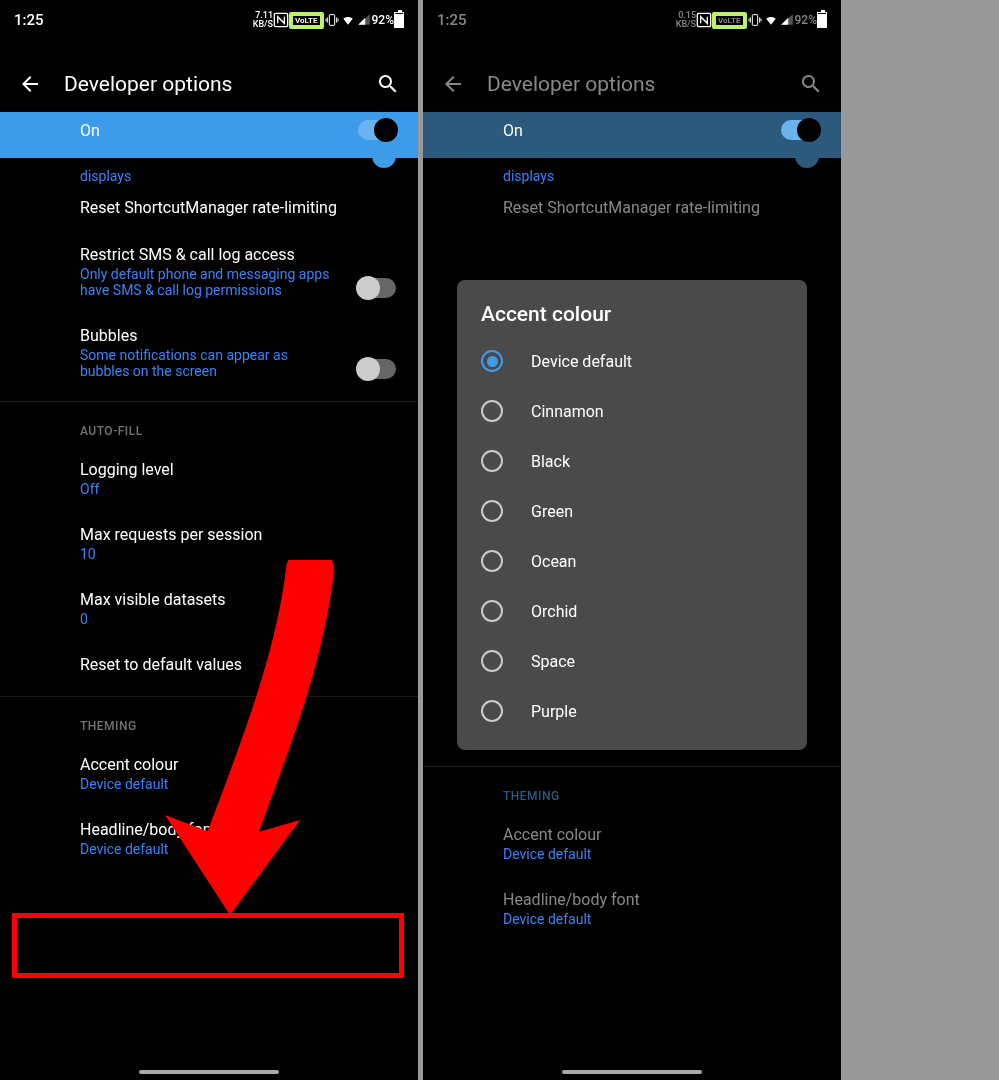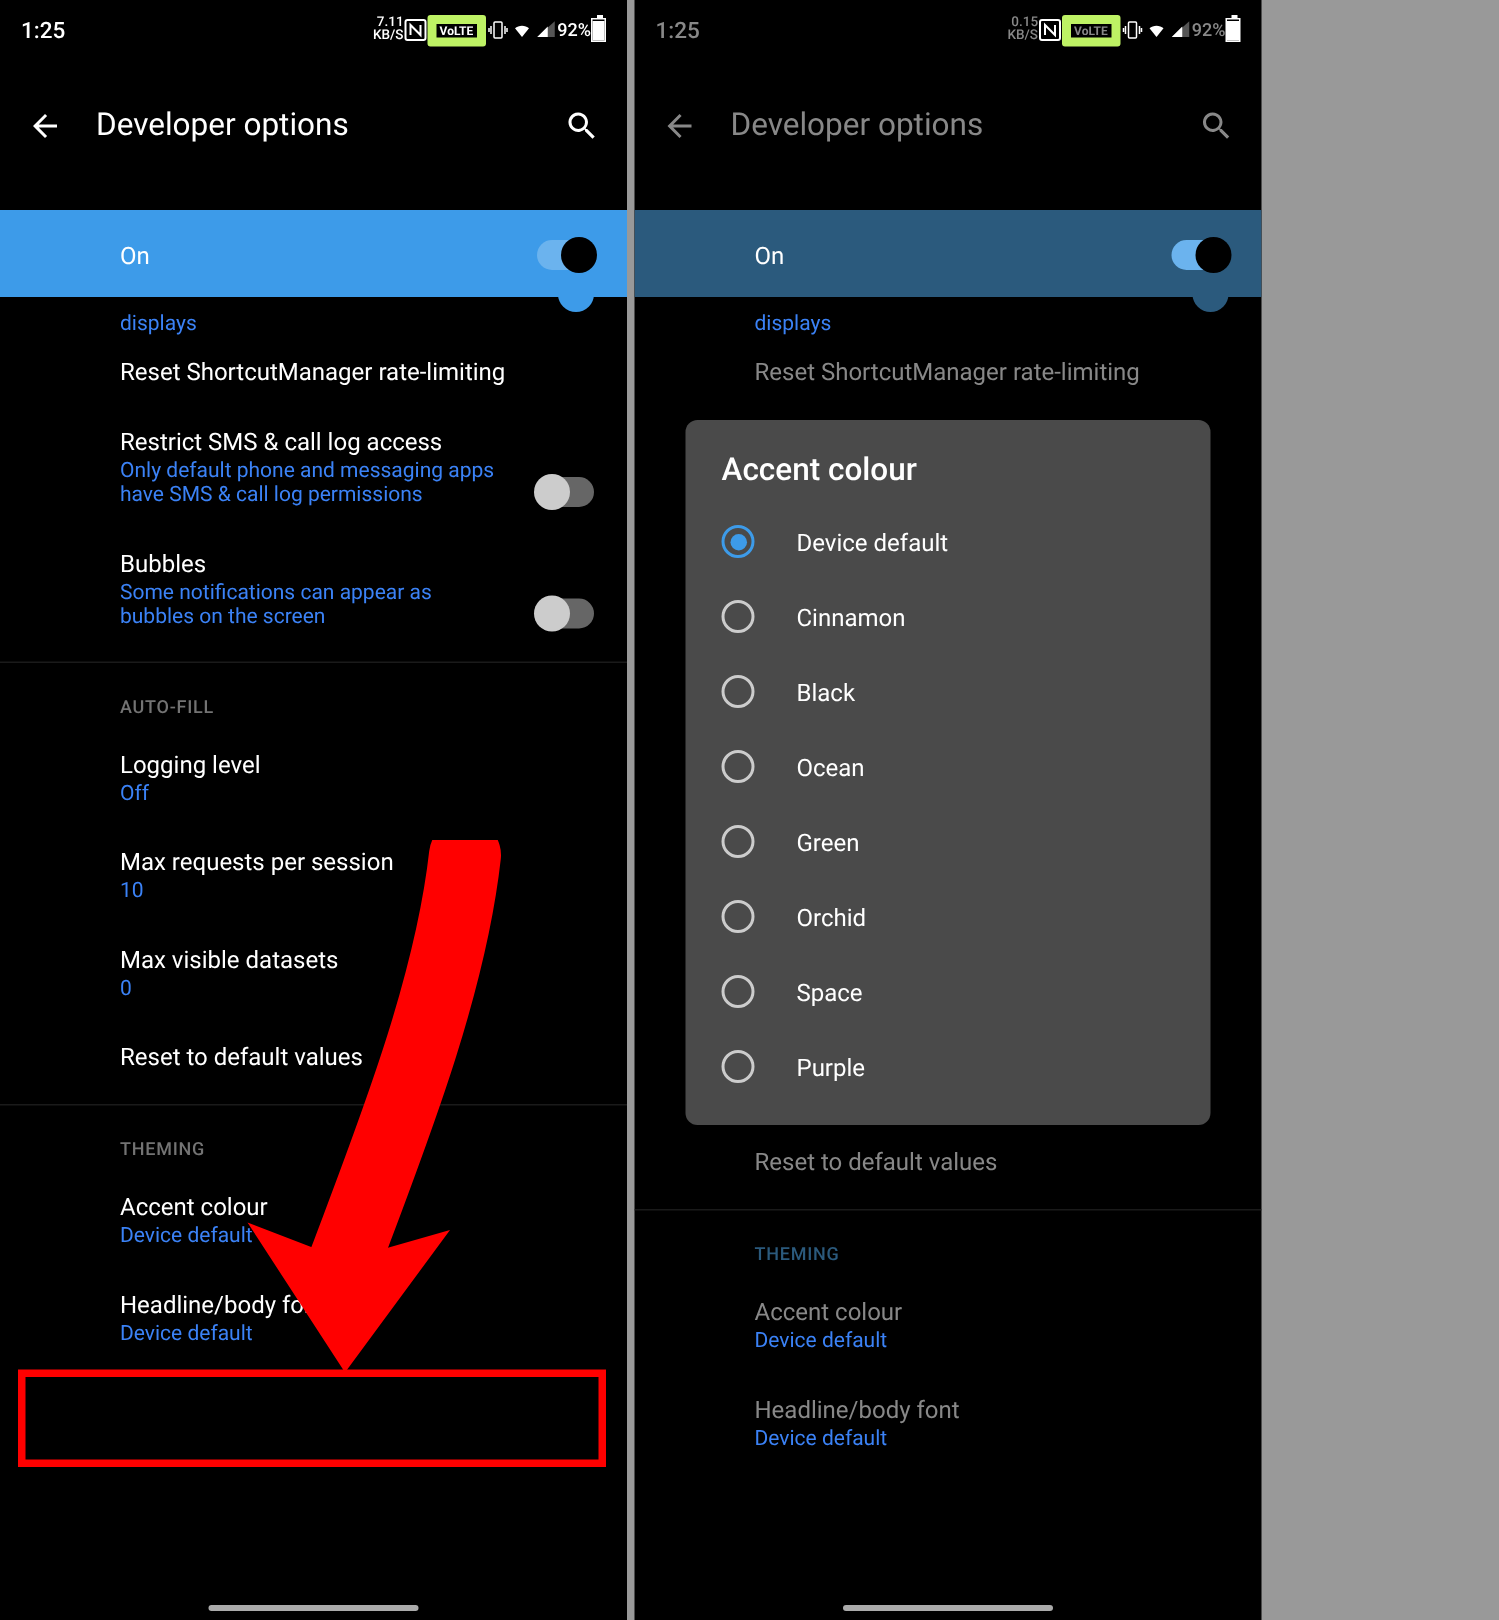--- a/index.html
+++ b/index.html
@@ -30,44 +30,43 @@
 }
 .status-left { font-size: 15px; }
 .status-right {
   display: flex;
   gap: 0;
   align-items: center;
   font-size: 12px;
 }
 .kbs { text-align: right; line-height: 9px; font-size: 9px; }
 .status-icon { width: 16px; height: 16px; display: inline-flex; align-items: center; justify-content: center; }
-.volte { font-size: 8px; border: 6px solid #bef264; padding: 0 2px; border-radius: 2px; font-weight: bold; }
+.volte { font-size: 8px; border: 4px solid #bef264; padding: 0 2px; border-radius: 2px; font-weight: bold; }
 .batt { width: 10px; height: 16px; border: 1px solid #fff; position: relative; }
 .batt::after { content: ""; position: absolute; top: -3px; left: 3px; width: 4px; height: 2px; background: #fff; }
 .batt-fill { position: absolute; bottom: 0; left: 0; right: 0; height: 92%; background: #fff; }
 
 .app-header {
   display: flex;
   align-items: center;
   padding: 16px 18px 16px 18px;
   gap: 22px;
   margin-top: 20px;
 }
 .back-arrow { width: 24px; height: 24px; }
 .header-title { font-size: 21px; font-weight: 400; flex: 1; }
 .search-ic { width: 24px; height: 24px; }
 
 .switch-bar {
   background: #3d9be9;
   display: flex;
   justify-content: space-between;
   align-items: center;
-  padding: 20px 22px 18px 80px;
+  padding: 8px 22px 18px 80px;
   font-size: 16px;
-  margin-top: 28px;
 }
 .screen.dim .switch-bar { background: #2b5a7d; }
 .toggle {
   width: 38px; height: 20px; border-radius: 10px;
   background: #6bb3ee; position: relative;
 }
 .toggle.on .knob {
   position: absolute; right: -2px; top: -2px;
   width: 24px; height: 24px; border-radius: 50%;
   background: #000;
@@ -363,25 +362,25 @@
     <div class="radio-item">
       <span class="radio"></span>
       <span class="radio-label">Cinnamon</span>
     </div>
     <div class="radio-item">
       <span class="radio"></span>
       <span class="radio-label">Black</span>
     </div>
     <div class="radio-item">
       <span class="radio"></span>
+      <span class="radio-label">Green</span>
+    </div>
+    <div class="radio-item">
+      <span class="radio"></span>
       <span class="radio-label">Ocean</span>
-    </div>
-    <div class="radio-item">
-      <span class="radio"></span>
-      <span class="radio-label">Green</span>
     </div>
     <div class="radio-item">
       <span class="radio"></span>
       <span class="radio-label">Orchid</span>
     </div>
     <div class="radio-item">
       <span class="radio"></span>
       <span class="radio-label">Space</span>
     </div>
     <div class="radio-item">

